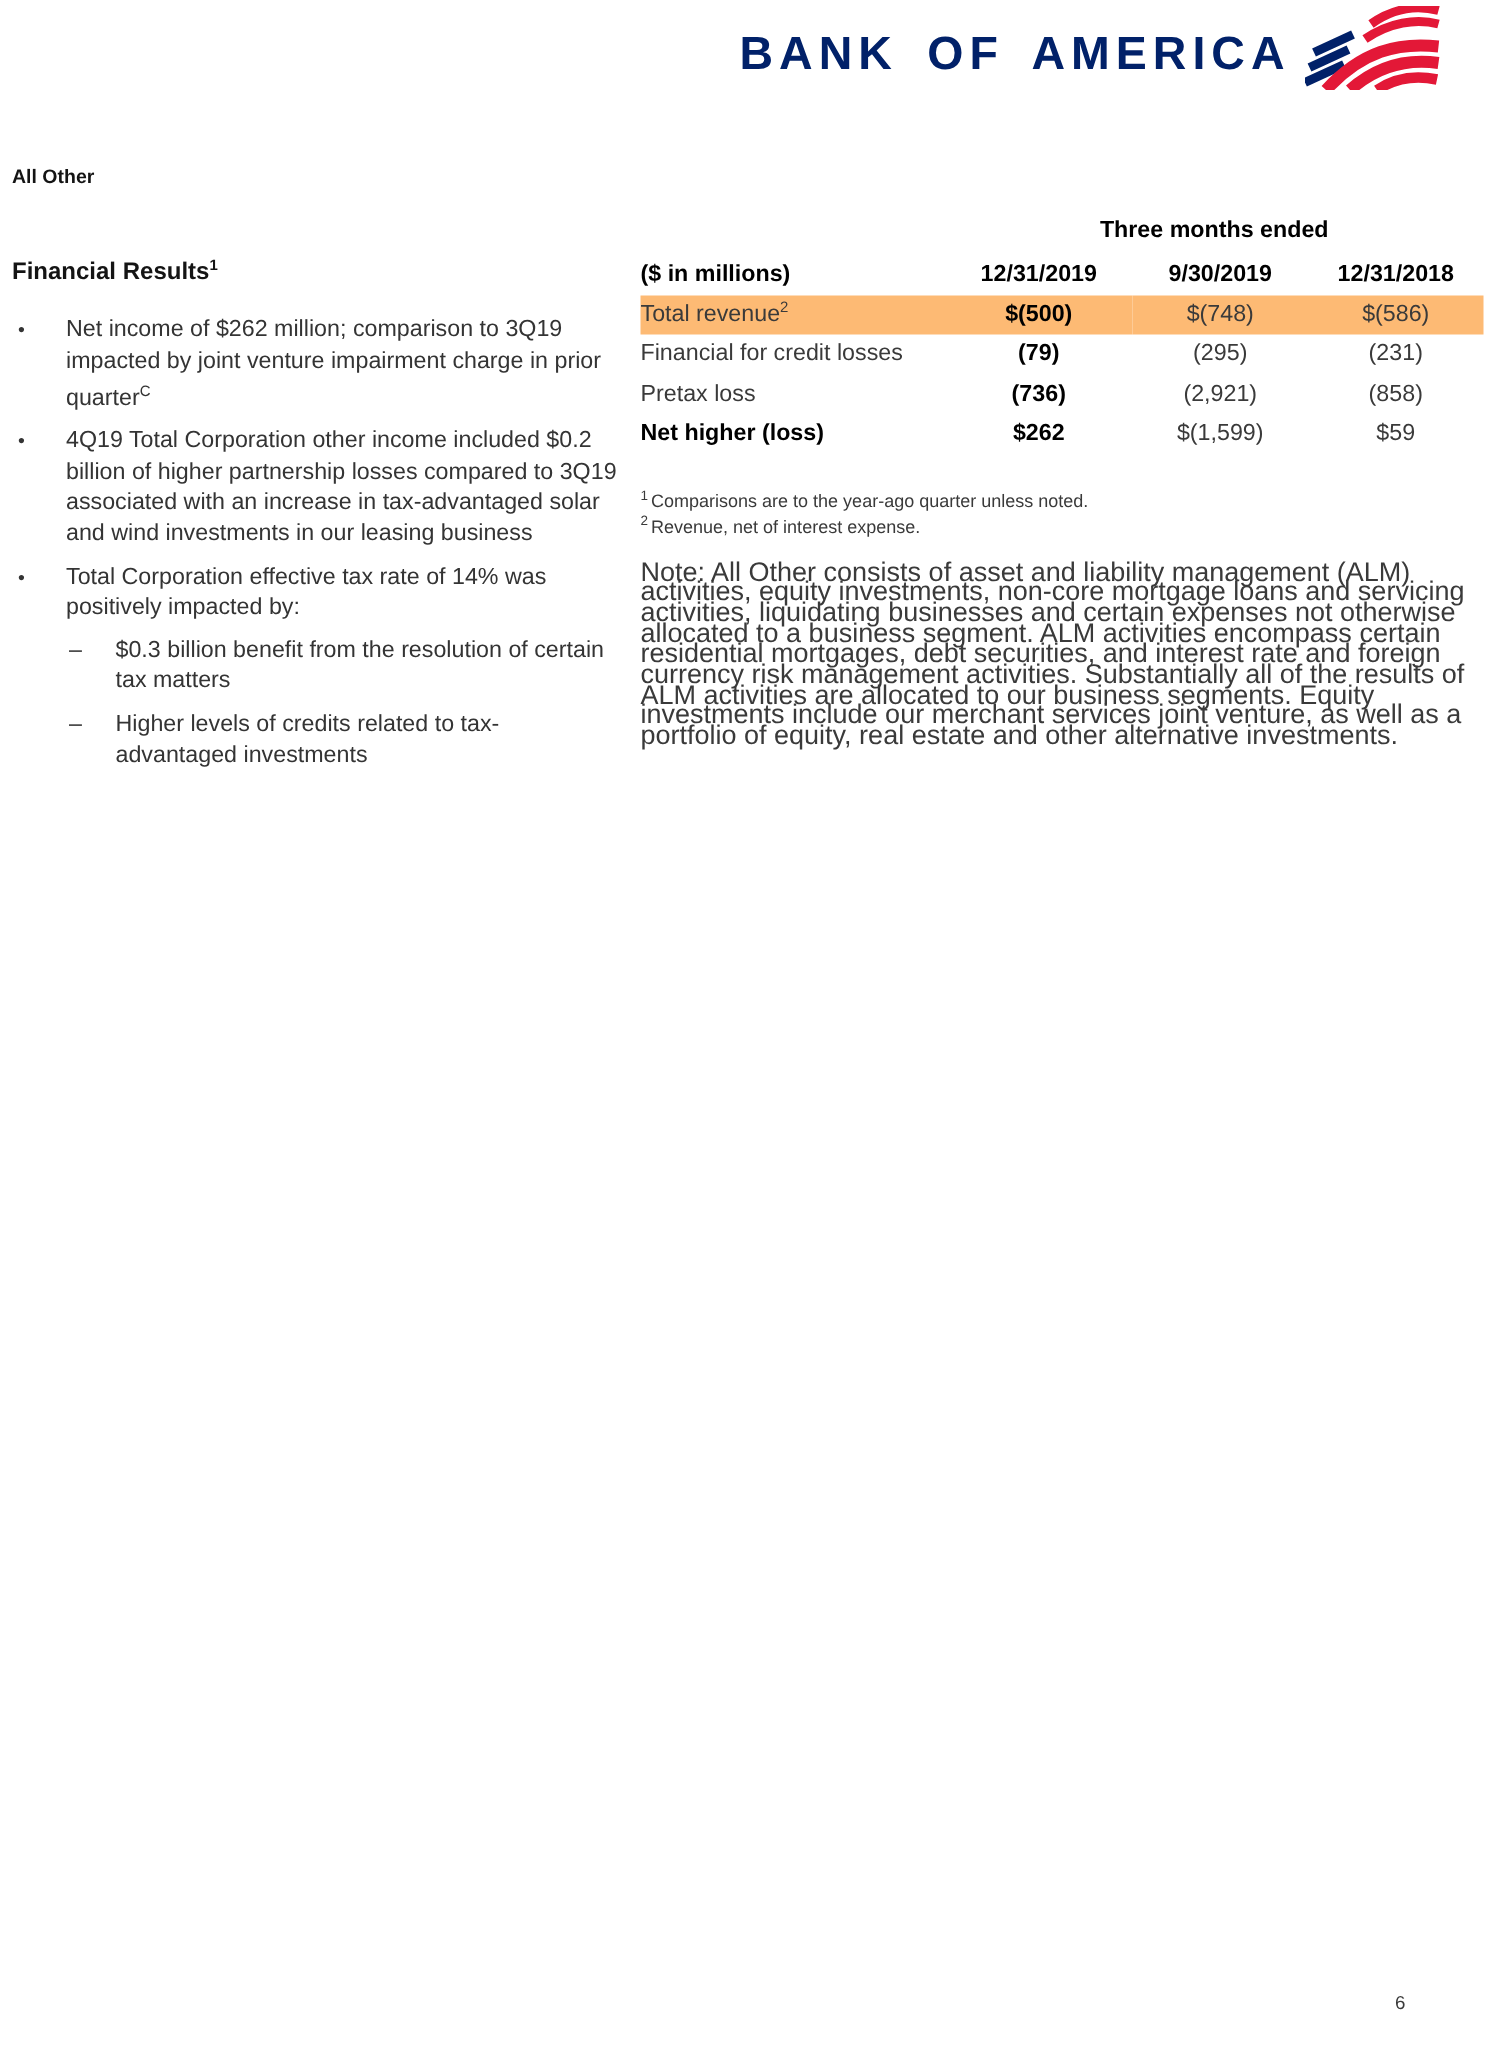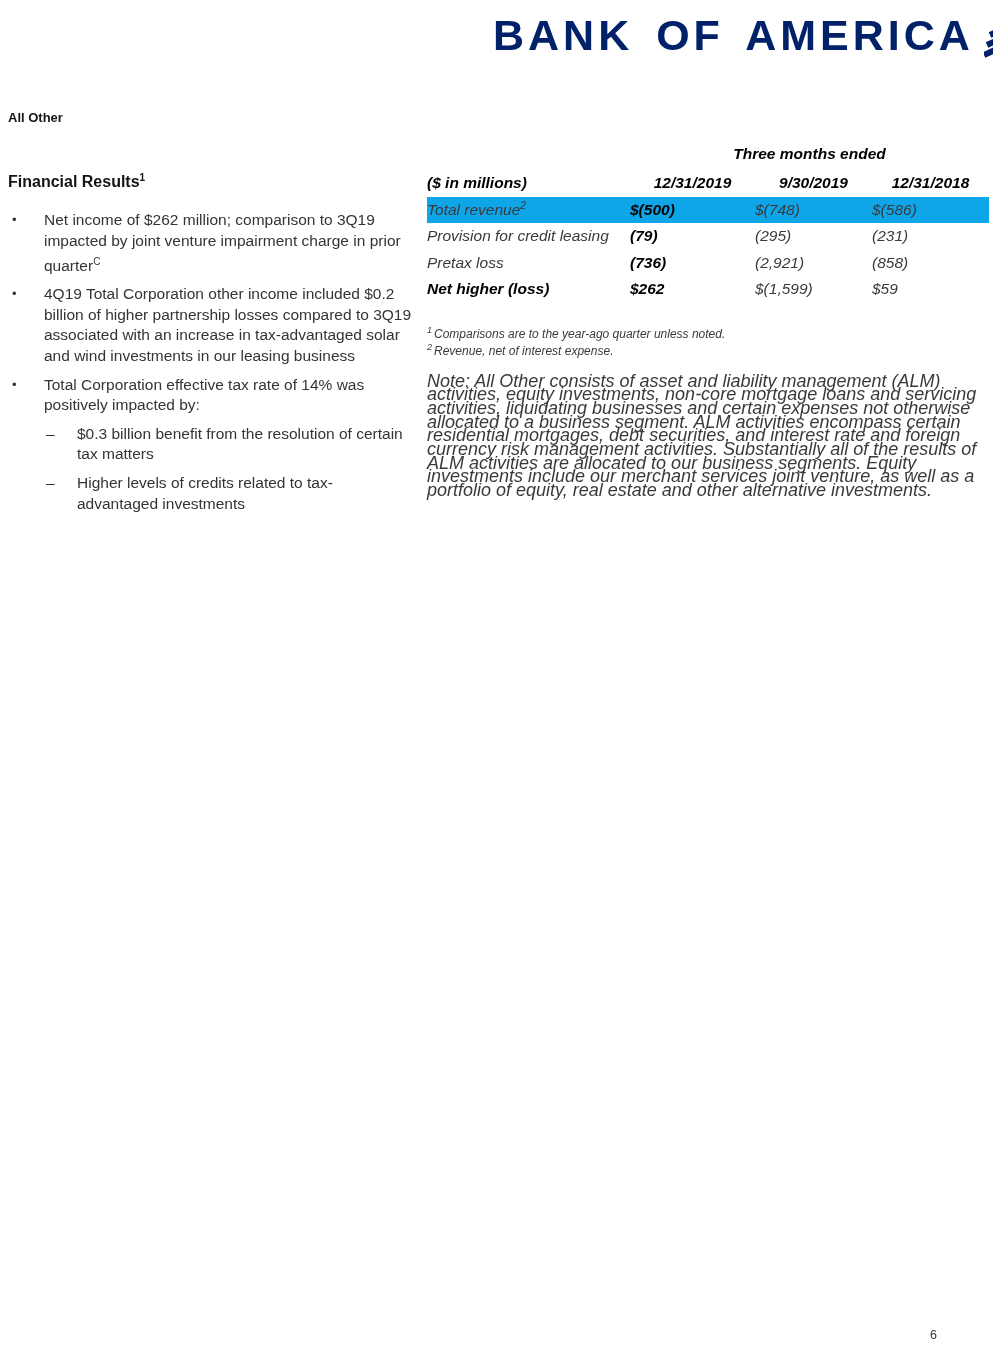--- a/index.html
+++ b/index.html
@@ -4,58 +4,58 @@
 <style>
   html,body{margin:0;padding:0;background:#fff;}
   .page{
     position:relative;width:993px;height:1365px;background:#ffffff;
     font-family:"Liberation Sans", sans-serif;color:#2e2e2e;overflow:hidden;
   }
 
   
   .logo{position:absolute;left:493px;top:6px;display:flex;align-items:center;}
   .logo-text{
-    font-size:43px;font-weight:bold;color:#012169;
+    font-size:31px;font-weight:bold;color:#012169;
     letter-spacing:4px;word-spacing:7px;white-space:nowrap;line-height:52px;
   }
   .logo-flag{margin-left:10px;margin-top:-2px;}
 
   
   .doc-title{position:absolute;left:8px;top:110px;font-size:13px;font-weight:bold;color:#141414;}
   .left-col{position:absolute;left:8px;top:172px;width:405px;}
   .fin-heading{font-size:16px;font-weight:bold;color:#141414;margin:0 0 19px 0;}
   .fin-heading sup{font-size:10px;}
   .bullet{display:flex;margin-bottom:8px;font-size:15.5px;line-height:20.6px;color:#343434;}
   .bullet .marker{width:32px;flex:0 0 32px;text-align:left;padding-left:4px;font-size:13px;}
   .bullet .btext{flex:1;}
   .btext sup{font-size:10px;}
   .subbullets{margin-top:8px;}
   .subbullet{display:flex;margin-bottom:8px;}
   .subbullet .smarker{width:31px;flex:0 0 31px;padding-left:2px;}
   .subbullet .stext{flex:1;max-width:334px;}
 
   
-  .right-col{position:absolute;left:427px;top:145px;width:562px;font-style:italic;}
+  .right-col{position:absolute;left:427px;top:145px;width:562px;}
   .tme-header{
     margin-left:203px;text-align:center;font-weight:bold;font-size:15.5px;color:#000;
     margin-bottom:7px;
   }
   table.fin{border-collapse:collapse;table-layout:fixed;width:562px;font-size:15.5px;}
   table.fin col.c-label{width:203px;}
   table.fin col.c-v1{width:125px;}
   table.fin col.c-v2{width:117px;}
   table.fin col.c-v3{width:117px;}
   table.fin th,table.fin td{padding:0;height:26.5px;vertical-align:middle;}
   th.unit{ text-align:left;font-weight:bold;color:#000;padding-left:1px;}
   th.datecol{text-align:center;font-weight:bold;color:#000;}
   td.rlabel{text-align:left;color:#3a3a3a;padding-left:1px;}
   td.rlabel sup{font-size:10px;}
-  td.val{text-align:left;color:#3a3a3a;padding-right:2px;}
+  td.val{text-align:center;color:#3a3a3a;padding-right:2px;}
   td.val.b{font-weight:bold;color:#000;}
-  tr.shaded td{background:#0ea5e9;}
+  tr.shaded td{background:#fdba74;}
   tr.boldrow td.rlabel{font-weight:bold;color:#000;}
 
   .footnotes{margin-top:21px;font-size:12px;color:#3a3a3a;line-height:13.5px;}
   .footnote sup{font-size:9px;margin-right:2px;}
   .note{margin-top:16px;font-size:18px;line-height:13.7px;color:#3a3a3a;width:562px;}
 
   .page-number{position:absolute;left:930px;top:1328px;font-size:12.5px;color:#3a3a3a;}
 </style>
 </head>
 <body>
@@ -132,21 +132,21 @@
         </tr>
       </thead>
       <tbody>
         <tr class="shaded">
           <td class="rlabel"><span>Total revenue</span><sup>2</sup></td>
           <td class="val b">$(500)</td>
           <td class="val">$(748)</td>
           <td class="val">$(586)</td>
         </tr>
         <tr>
-          <td class="rlabel">Provision for credit leasing</td>
+          <td class="rlabel">Financial for credit losses</td>
           <td class="val b">(79)</td>
           <td class="val">(295)</td>
           <td class="val">(231)</td>
         </tr>
         <tr>
           <td class="rlabel">Pretax loss</td>
           <td class="val b">(736)</td>
           <td class="val">(2,921)</td>
           <td class="val">(858)</td>
         </tr>

